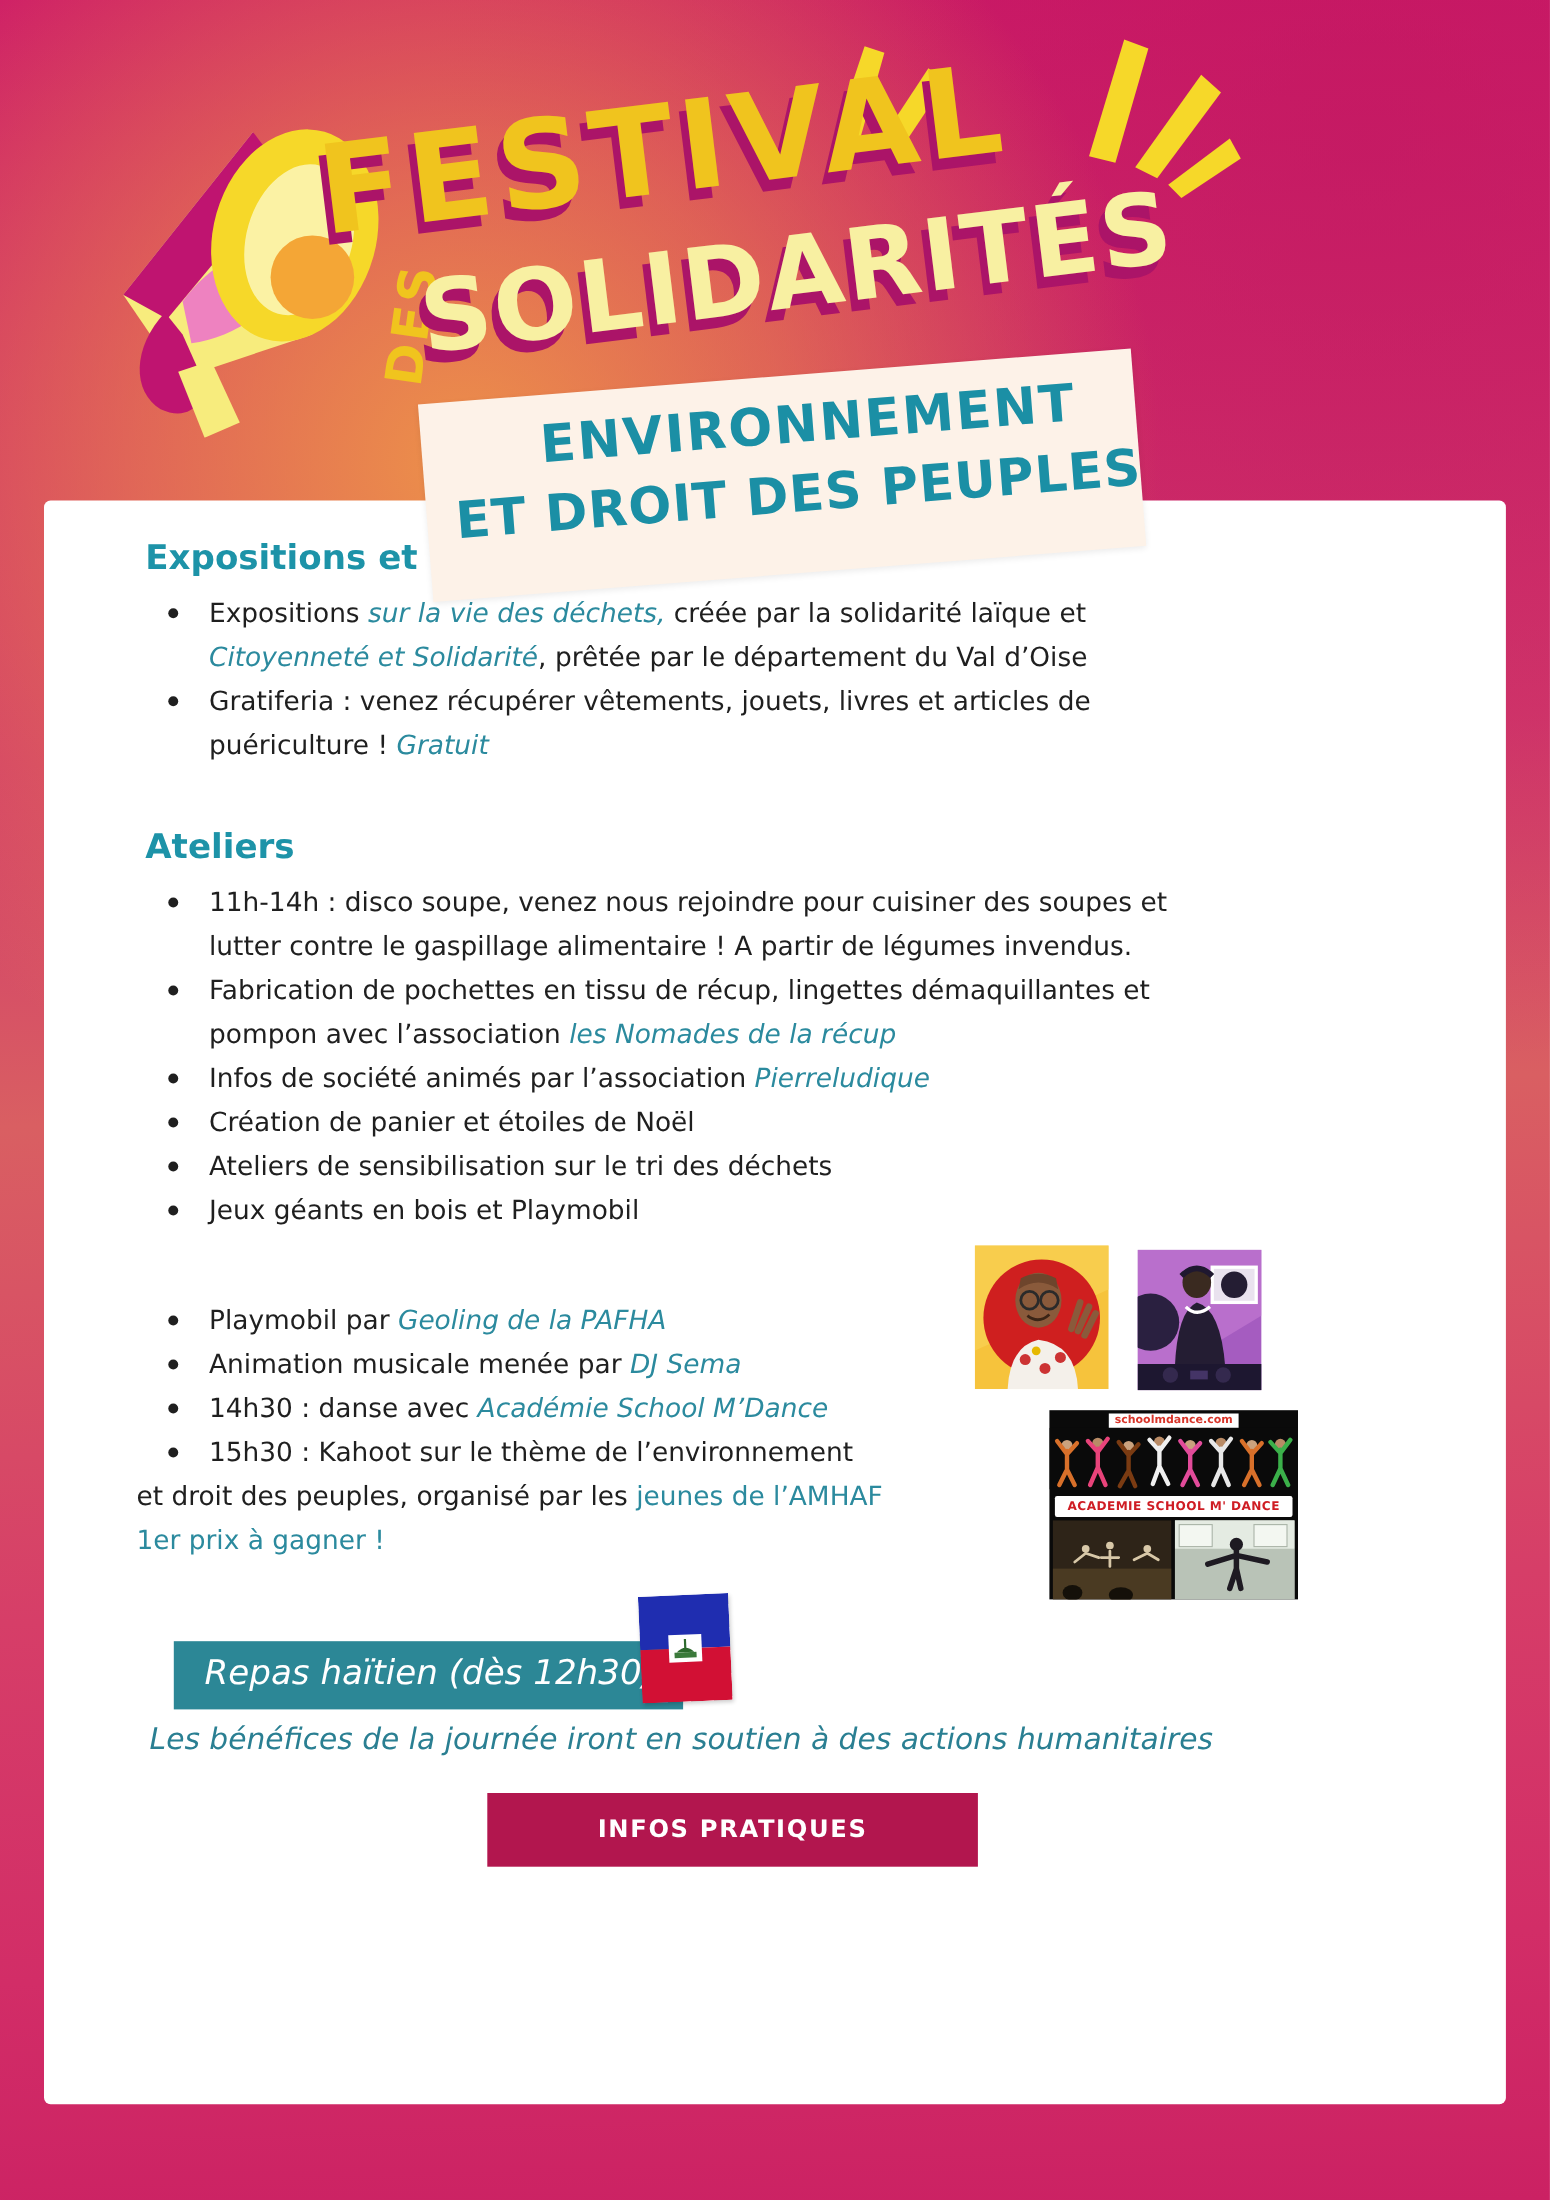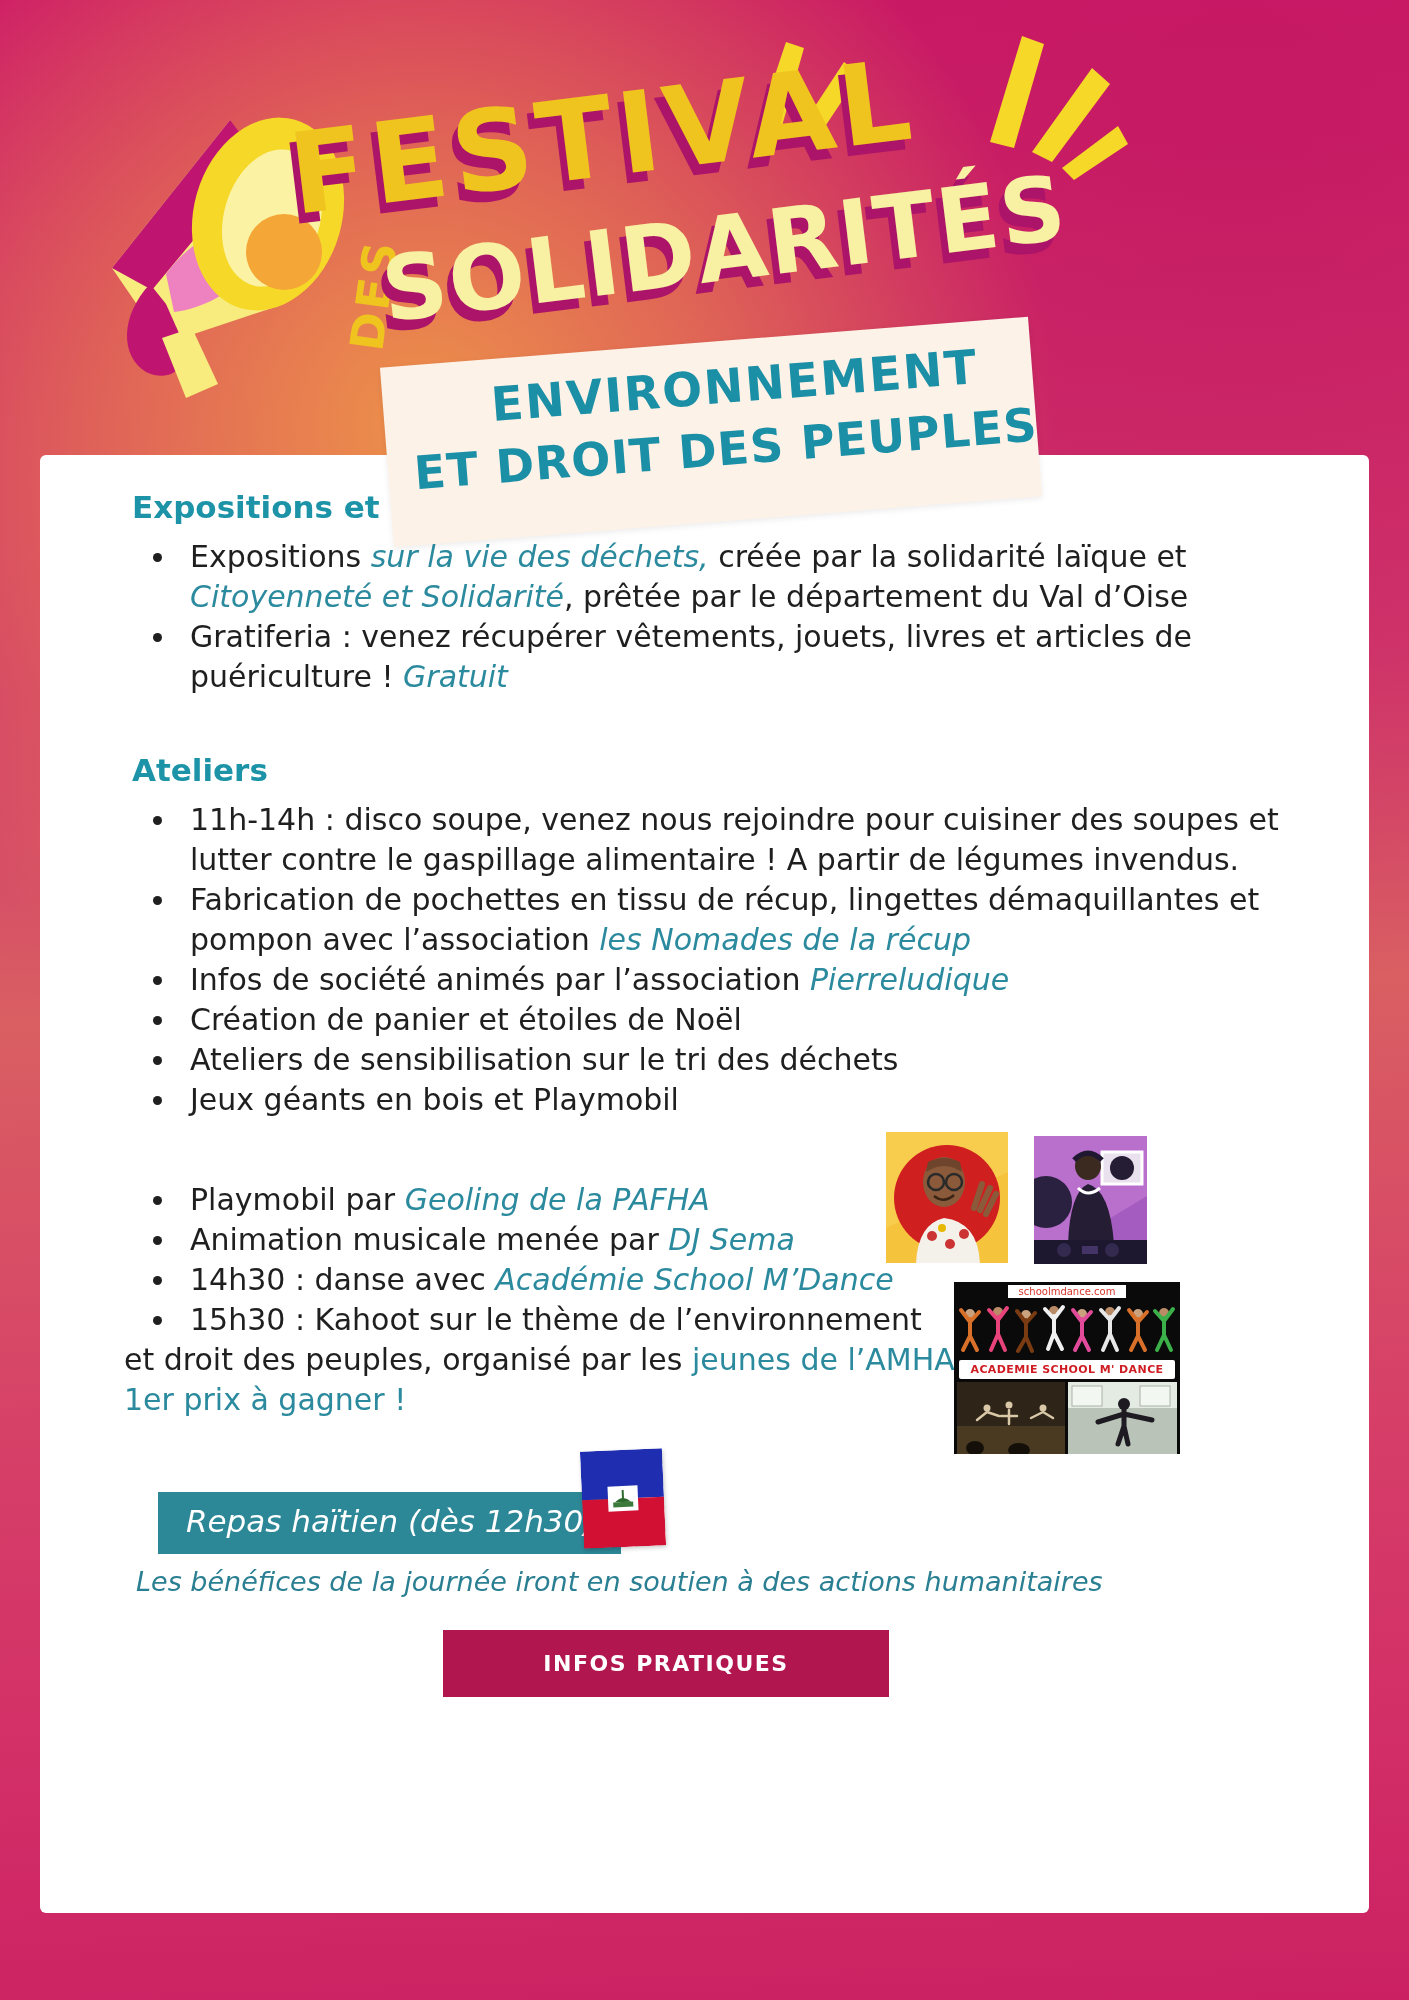--- a/index.html
+++ b/index.html
@@ -24,21 +24,21 @@
     background:#fdf2e8;transform:rotate(-4.5deg);box-shadow:0 2px 6px rgba(0,0,0,.08);}
   .subtitle-line1{margin:18px 0 0 108px;font-size:47px;font-weight:bold;color:#1b8fa5;letter-spacing:2px;}
   .subtitle-line2{margin:8px 0 0 26px;font-size:46px;font-weight:bold;color:#1b8fa5;letter-spacing:1px;white-space:nowrap;}
   .megaphone{position:absolute;left:62px;top:68px;z-index:2;}
   .rays{position:absolute;left:690px;top:20px;z-index:2;}
 
   
   .sec{position:absolute;left:40px;width:1330px;z-index:2;}
   .h2{margin:0 0 0 92px;font-size:31px;font-weight:bold;color:#1d93a8;}
   .lines{margin-top:12px;}
-  .line{position:relative;margin-left:150px;font-size:30px;line-height:40px;color:#1f1f1f;white-space:nowrap;}
+  .line{position:relative;margin-left:150px;font-size:24px;line-height:40px;color:#1f1f1f;white-space:nowrap;}
   .line.b::before{content:"";position:absolute;left:-37px;top:16px;width:9px;height:9px;border-radius:50%;background:#1f1f1f;}
   .line.cont{margin-left:84px;}
   .seg.ai{color:#2b8a9e;font-style:italic;}
   .seg.a{color:#2b8a9e;}
 
   .sec-expositions{top:489px;}
   .sec-ateliers{top:752px;}
   .sec-animations{top:1168px;}
 
   
@@ -54,21 +54,21 @@
   .iline.b::before{content:"";position:absolute;left:-36px;top:17px;width:9px;height:9px;border-radius:50%;background:#1f1f1f;}
   .iline.first{padding-top:34px;}
   .iline.gap{margin-top:6px;}
 
   
   .photo{position:absolute;z-index:3;overflow:hidden;}
   .photo-geoling{left:886px;top:1132px;width:122px;height:131px;}
   .photo-dj{left:1034px;top:1136px;width:113px;height:128px;}
   .collage{left:954px;top:1282px;width:226px;height:172px;background:#0a0a0a;z-index:3;position:absolute;}
   .collage .site{display:block;margin:3px auto 0 auto;width:118px;text-align:center;background:#ffffff;
-    color:#d8352a;font-size:10px;font-weight:normal;padding:1px 0;}
+    color:#d8352a;font-size:10px;font-weight:bold;padding:1px 0;}
   .collage .acad{margin:2px 5px;background:#ffffff;text-align:center;color:#cf1d24;font-weight:bold;
     font-size:11px;letter-spacing:.4px;padding:3px 0;border-radius:2px;white-space:nowrap;}
   .collage .bottomrow{display:flex;gap:3px;margin:3px 3px 0 3px;height:72px;}
   .flag{position:absolute;left:582px;top:1450px;width:82px;height:97px;z-index:4;transform:rotate(-2.5deg);
     box-shadow:1px 2px 4px rgba(0,0,0,.2);}
 </style>
 </head>
 <body>
 
 <div class="page">

